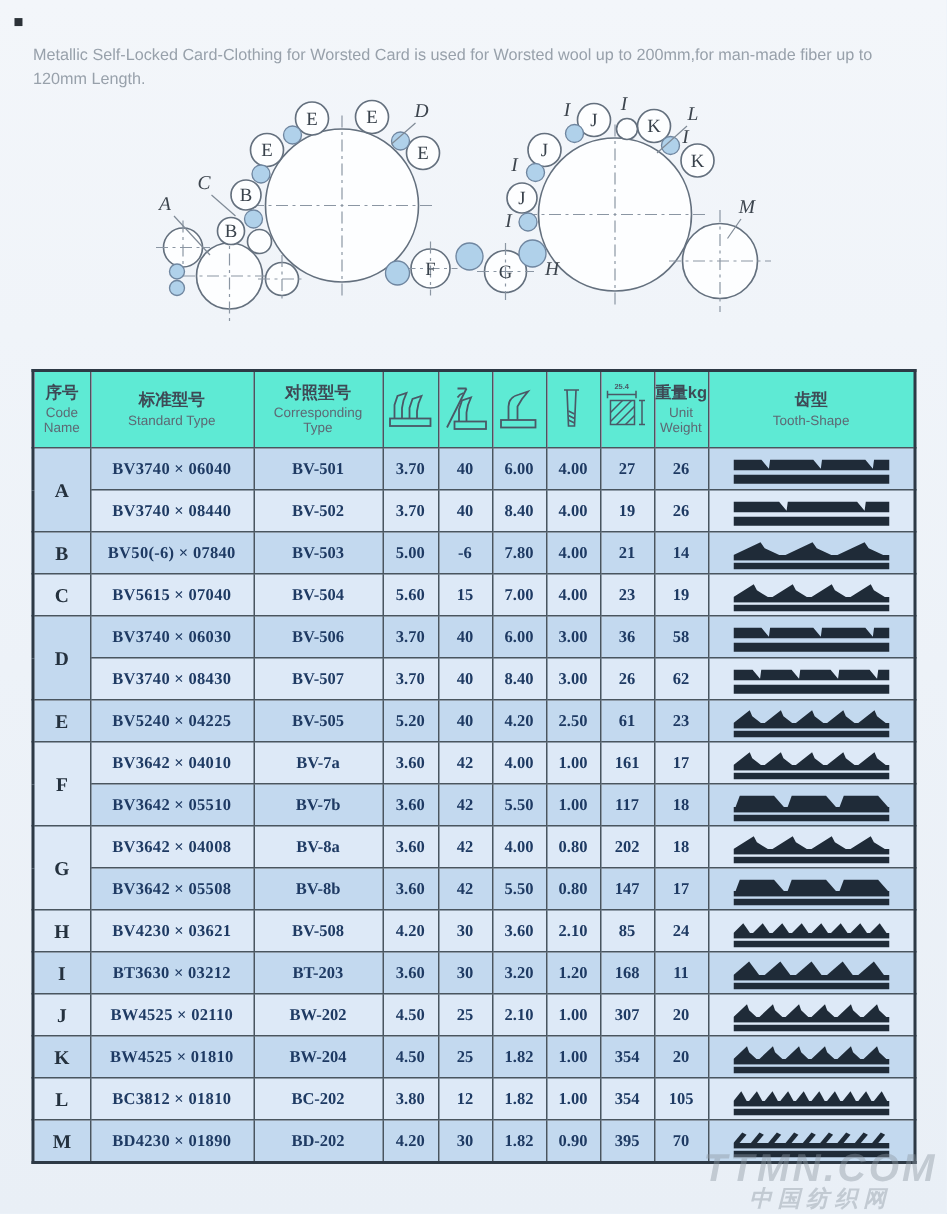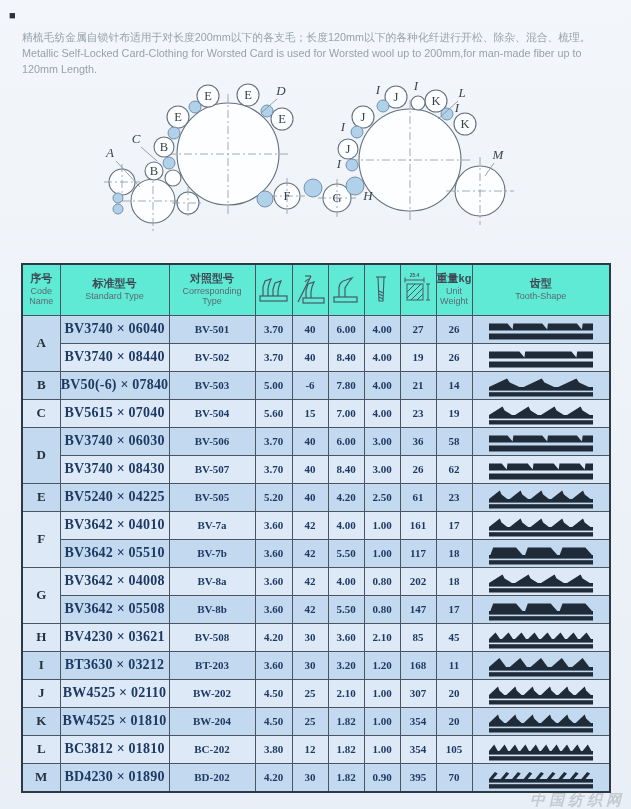--- a/index.html
+++ b/index.html
@@ -30,21 +30,21 @@
   .h-zh{font-size:11px;font-weight:700;color:#3e4a56;line-height:1.25;}
   .h-en{font-size:9px;font-weight:400;color:#5d6974;line-height:1.18;}
   td{
     font-family:"Liberation Serif",serif;font-weight:700;
     color:#1e3a63;font-size:11px;text-align:center;
     height:27px;padding:0;
   }
   tr.dk td{background:#c3d9ef;}
   tr.lt td{background:#dde9f7;}
   td.code{background:#d2e1f1;font-size:13px;color:#24313e;}
-  td.std{font-size:14px;letter-spacing:.2px;}
+  td.std{font-size:11px;letter-spacing:.2px;}
   td.corr{font-size:11px;}
   td.tooth{padding:0;}
   .tooth-svg{display:block;margin:3px auto 0 auto;}
   th svg{display:block;margin:0 auto;}
 
   .watermark{
     position:absolute;right:6px;bottom:1px;text-align:center;
     font-style:italic;font-weight:700;color:#8d98a3;opacity:.42;
     line-height:1.05;pointer-events:none;
   }
@@ -52,21 +52,20 @@
   .wm2{font-size:15px;letter-spacing:4px;}
 </style>
 </head>
 <body>
 
 <div class="title-row">
   <span class="bullet">■</span>
 </div>
 
 <p class="desc">
-  <span class="zh">精梳毛纺金属自锁针布适用于对长度200mm以下的各支毛；长度120mm以下的各种化纤进行开松、除杂、混合、梳理。</span>
   <span class="en">Metallic Self-Locked Card-Clothing for Worsted Card is used for Worsted wool up to 200mm,for man-made fiber up to 120mm Length.</span>
 </p>
 
 <svg id="diagram" width="631" height="176" viewBox="0 0 631 176">
     <circle cx="228" cy="73" r="51" fill="#fdfeff" stroke="#64707e" stroke-width="1.1"></circle>
     <line x1="168" y1="73" x2="288" y2="73" stroke="#8b96a3" stroke-width="0.8" stroke-dasharray="8 3 2 3"></line>
     <line x1="228" y1="13" x2="228" y2="133" stroke="#8b96a3" stroke-width="0.8" stroke-dasharray="8 3 2 3"></line>
     <circle cx="410" cy="79" r="51" fill="#fdfeff" stroke="#64707e" stroke-width="1.1"></circle>
     <line x1="350" y1="79" x2="470" y2="79" stroke="#8b96a3" stroke-width="0.8" stroke-dasharray="8 3 2 3"></line>
     <line x1="410" y1="19" x2="410" y2="139" stroke="#8b96a3" stroke-width="0.8" stroke-dasharray="8 3 2 3"></line>
@@ -468,21 +467,21 @@
       </tr>
       <tr class="lt">
         <td class="code" rowspan="1">H</td>
         <td class="std">BV4230 × 03621</td>
         <td class="corr">BV-508</td>
         <td class="val">4.20</td>
         <td class="val">30</td>
         <td class="val">3.60</td>
         <td class="val">2.10</td>
         <td class="val">85</td>
-        <td class="wt">45</td>
+        <td class="wt">24</td>
         <td class="tooth">
           <svg class="tooth-svg" width="104" height="22" viewBox="0 0 104 22">
             <g fill="#1f2b38">
               <polygon points="0.0,11.0 6.5,4.5 11.0,11.0"></polygon>
               <polygon points="13.0,11.0 19.5,4.5 24.0,11.0"></polygon>
               <polygon points="26.0,11.0 32.5,4.5 37.0,11.0"></polygon>
               <polygon points="39.0,11.0 45.5,4.5 50.0,11.0"></polygon>
               <polygon points="52.0,11.0 58.5,4.5 63.0,11.0"></polygon>
               <polygon points="65.0,11.0 71.5,4.5 76.0,11.0"></polygon>
               <polygon points="78.0,11.0 84.5,4.5 89.0,11.0"></polygon>
@@ -621,14 +620,15 @@
               <rect x="0" y="11" width="104" height="3.6"></rect>
               <rect x="0" y="16.2" width="104" height="4.3"></rect>
             </g>
           </svg>
         </td>
       </tr>
     </tbody>
 </table>
 
 <div class="watermark">
+  <div class="wm1">TTMN.COM</div>
   <div class="wm2">中国纺织网</div>
 </div>
 
 </body></html>

